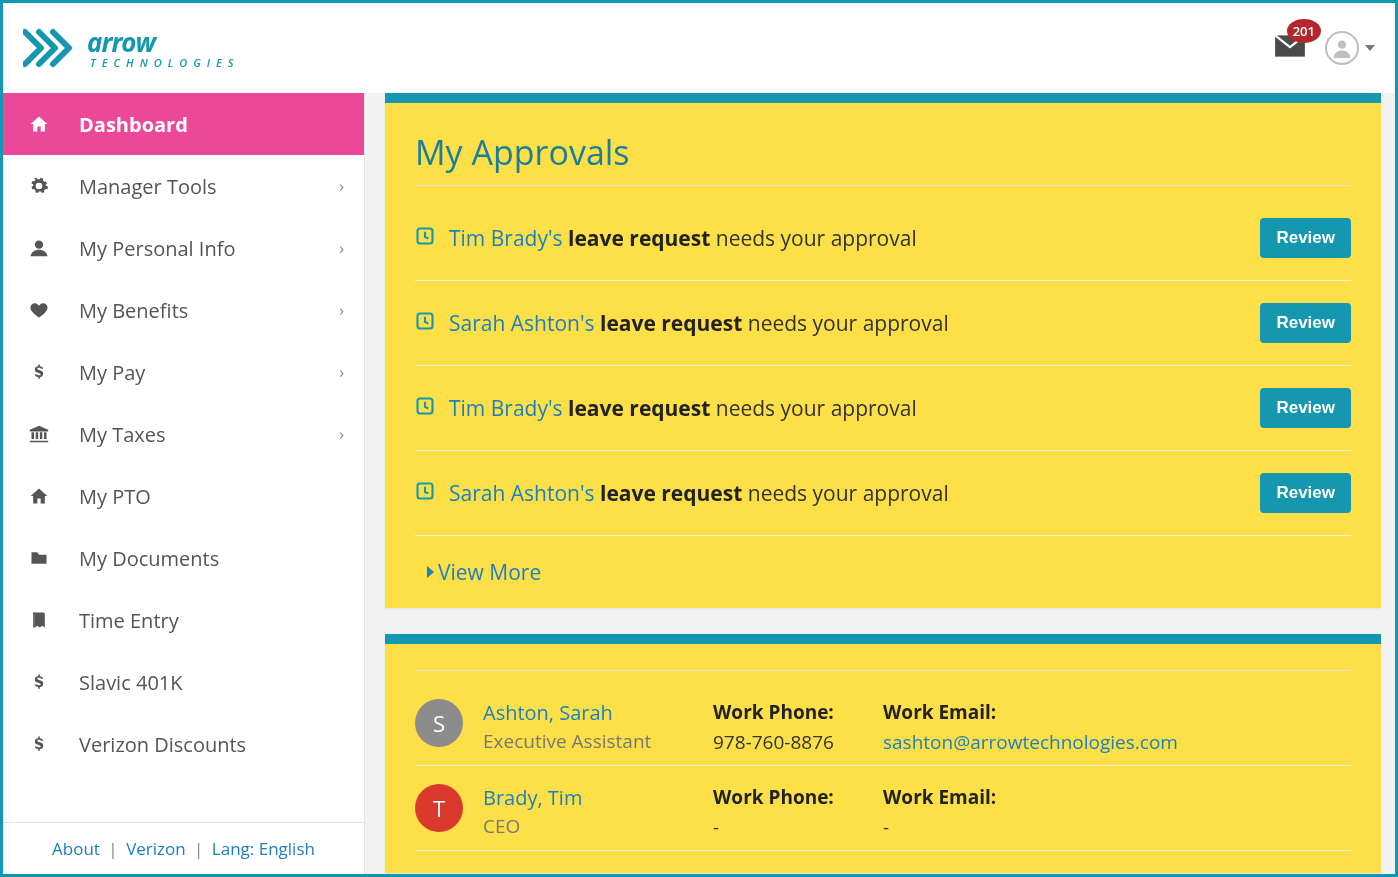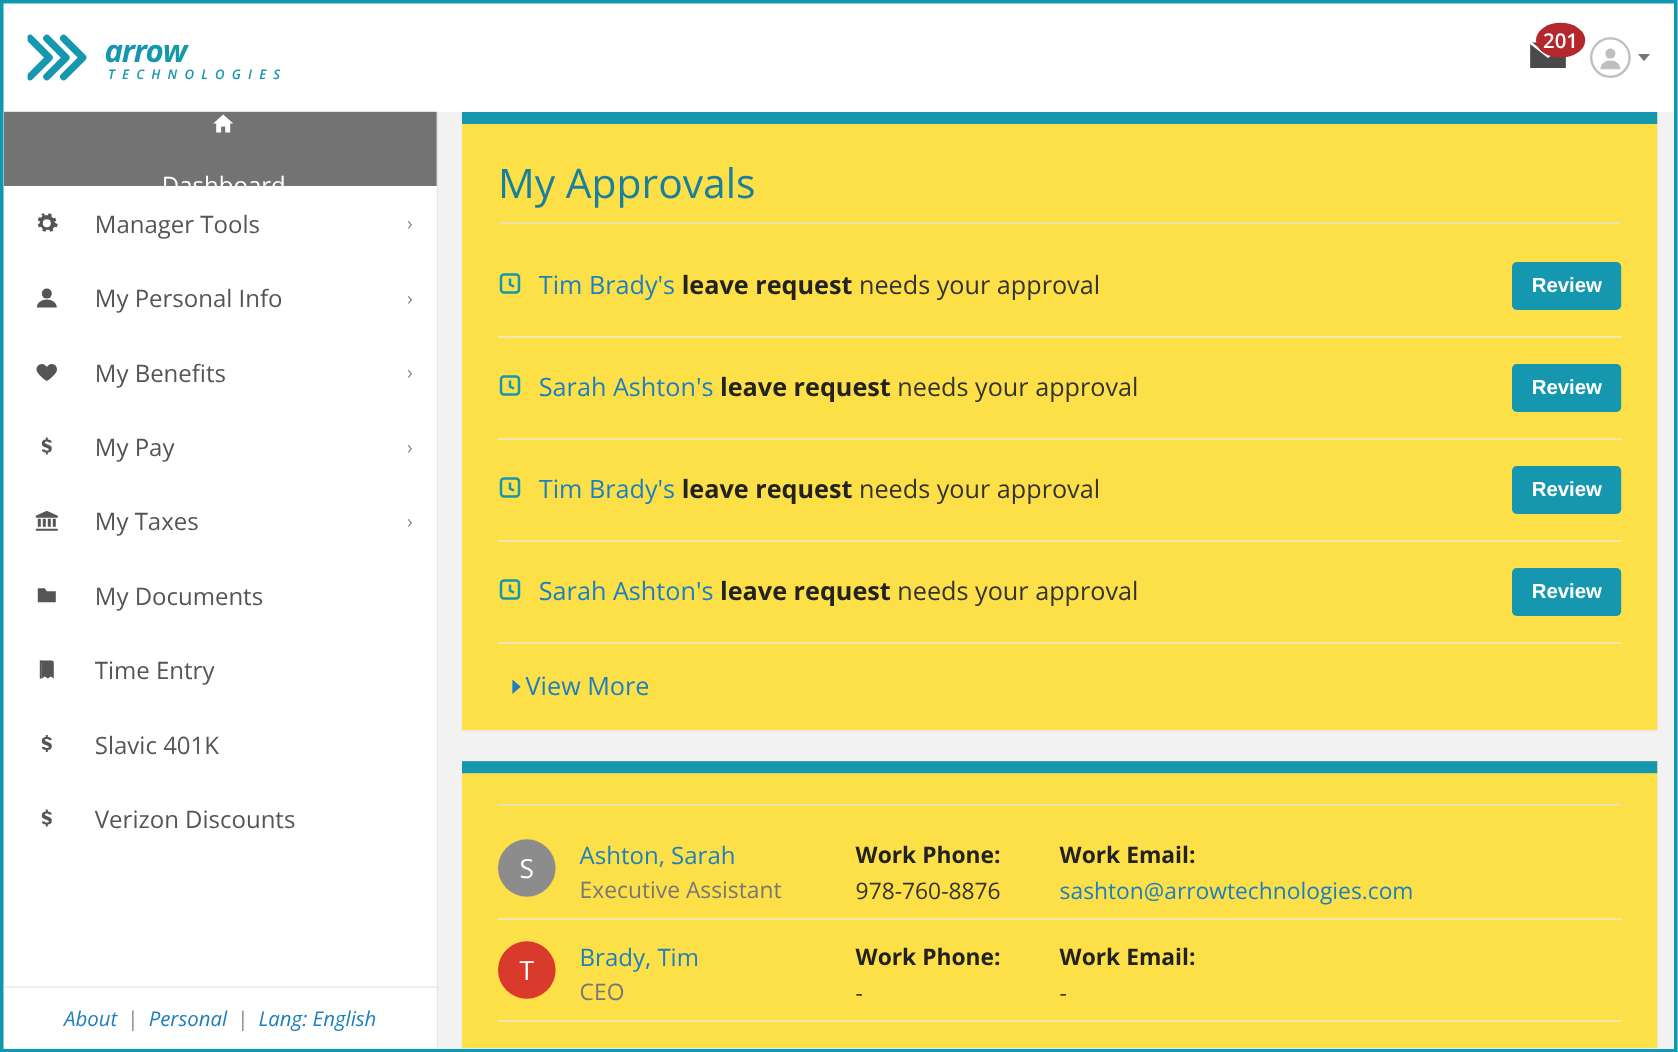--- a/index.html
+++ b/index.html
@@ -63,21 +63,21 @@
   }
   .mail-icon {
     width: 34px; height: 26px;
     fill: #4a4a4a;
   }
   .mail-badge {
     position: absolute;
     top: -14px; right: -14px;
     background: #b3272d;
     color: #fff;
-    font-size: 17px;
+    font-size: 13px;
     font-weight: 600;
     border-radius: 50%;
     padding: 3px 6px;
     min-width: 28px;
     text-align: center;
   }
   .avatar-wrap {
     display: flex;
     align-items: center;
     gap: 6px;
@@ -132,38 +132,36 @@
     flex-shrink: 0;
   }
   .nav-item .nav-label {
     flex: 1;
   }
   .nav-item .chev {
     color: #888;
     font-size: 16px;
   }
   .nav-item.active {
-    background: #737373;
+    background: #ec4899;
     color: #fff;
-    font-weight: 400;
-    flex-direction: column;
+    font-weight: 700;
   }
   .nav-item.active .nav-icon { color: #fff; }
   .sidebar-footer {
     border-top: 1px solid #e5e5e5;
     padding: 14px 10px;
     text-align: center;
     font-size: 17px;
     color: #555;
   }
   .sidebar-footer a {
     color: #1d7fbf;
     text-decoration: none;
     cursor: pointer;
-    font-style: italic;
   }
   .sidebar-footer .sep { color: #888; margin: 0 4px; }
 
   
   .main {
     flex: 1;
     background: #f2f2f2;
     overflow-y: auto;
     padding: 0 14px 20px 20px;
   }
@@ -377,20 +375,28 @@
             <svg class="svg-ic" viewBox="0 0 24 24">
               <path d="M12 2l11 5v2H1V7zM3 10h3v8H3zm5 0h3v8H8zm5 0h3v8h-3zm5 0h3v8h-3zM1 20h22v2H1z"></path>
             </svg>
           </span>
           <span class="nav-label">My Taxes</span>
           <span class="chev">›</span>
         </div>
         <div class="nav-item">
           <span class="nav-icon">
             <svg class="svg-ic" viewBox="0 0 24 24">
+              <path d="M12 3l10 9h-3v9h-5v-6h-4v6H5v-9H2z"></path>
+            </svg>
+          </span>
+          <span class="nav-label">My PTO</span>
+        </div>
+        <div class="nav-item">
+          <span class="nav-icon">
+            <svg class="svg-ic" viewBox="0 0 24 24">
               <path d="M3 5h7l2 3h9v11H3z"></path>
             </svg>
           </span>
           <span class="nav-label">My Documents</span>
         </div>
         <div class="nav-item">
           <span class="nav-icon">
             <svg class="svg-ic" viewBox="0 0 24 24">
               <path d="M5 3h12a2 2 0 012 2v16l-3-2-3 2-3-2-3 2V5a2 2 0 01-2-2z"></path>
               <rect x="5" y="3" width="2" height="18"></rect>
@@ -411,21 +417,21 @@
             <svg class="svg-ic" viewBox="0 0 24 24">
               <path d="M13 3v2c2 0 4 1 4 3h-3c0-1-1-1-2-1s-2 0-2 1 1 1 3 2 4 1 4 4-2 4-4 4v2h-2v-2c-2 0-4-1-4-3h3c0 1 1 1 2 1s2 0 2-1-1-1-3-2-4-1-4-4 2-4 4-4V3z"></path>
             </svg>
           </span>
           <span class="nav-label">Verizon Discounts</span>
         </div>
       </div>
     <div class="sidebar-footer">
       <a>About</a>
       <span class="sep">|</span>
-      <a>Personal</a>
+      <a>Verizon</a>
       <span class="sep">|</span>
       <a>Lang: English</a>
     </div>
   </div>
 
   <div class="main">
 
     <div class="card">
       <div class="card-inner">
         <div class="card-title">My Approvals</div>

